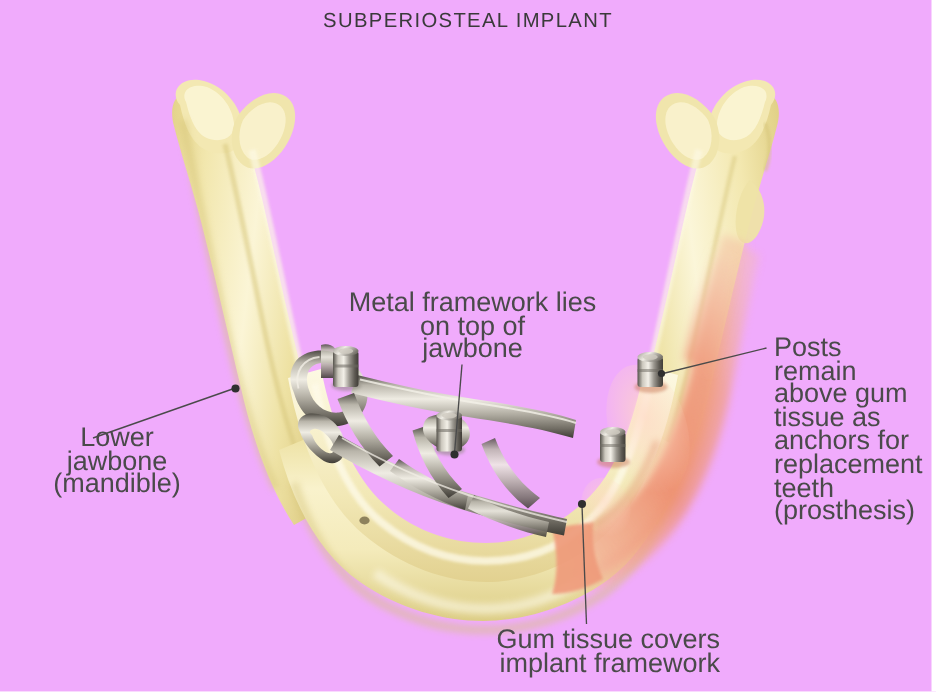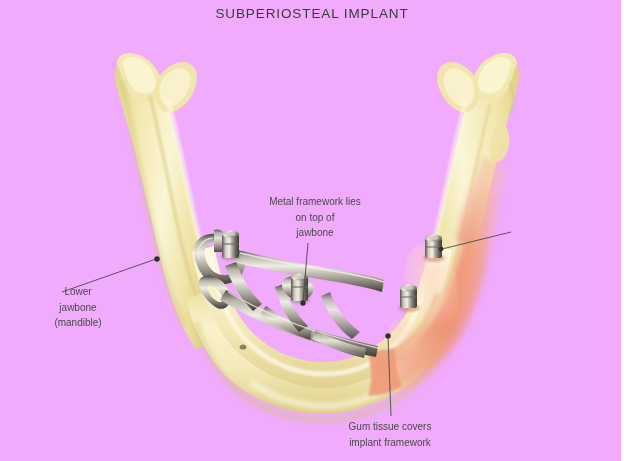--- a/index.html
+++ b/index.html
@@ -30,21 +30,21 @@
     font-family: "Liberation Sans", sans-serif;
   }
   svg.art {
     position: absolute;
     top: 0; left: 0;
     width: 624px;
     height: 461px;
   }
   .callout {
     position: absolute;
-    font-size: 10px;
+    font-size: 18px;
     line-height: 15.6px;
     color: #4a4a4a;
     font-family: "Liberation Sans", sans-serif;
     white-space: pre-line;
   }
   #label-lower-jawbone {
     left: 18px;
     top: 284px;
     width: 120px;
     text-align: center;
@@ -58,21 +58,21 @@
   #label-posts {
     left: 516px;
     top: 224px;
     width: 104px;
     text-align: left;
   }
   #label-gum-tissue {
     left: 300px;
     top: 419px;
     width: 180px;
-    text-align: center;
+    text-align: right;
   }
 </style>
 </head>
 <body>
 
 <div id="figure">
 
   <div id="figure-title">SUBPERIOSTEAL IMPLANT</div>
 
   <svg class="art" viewBox="0 0 624 461">
@@ -366,17 +366,24 @@
   </svg>
 
   <div class="callout" id="label-lower-jawbone">Lower
 jawbone
 (mandible)</div>
 
   <div class="callout" id="label-metal-framework">Metal framework lies
 on top of
 jawbone</div>
 
+  <div class="callout" id="label-posts">Posts remain
+above gum
+tissue as
+anchors for
+replacement
+teeth
+(prosthesis)</div>
 
   <div class="callout" id="label-gum-tissue">Gum tissue covers
 implant framework</div>
 
 </div>
 
 </body></html>

